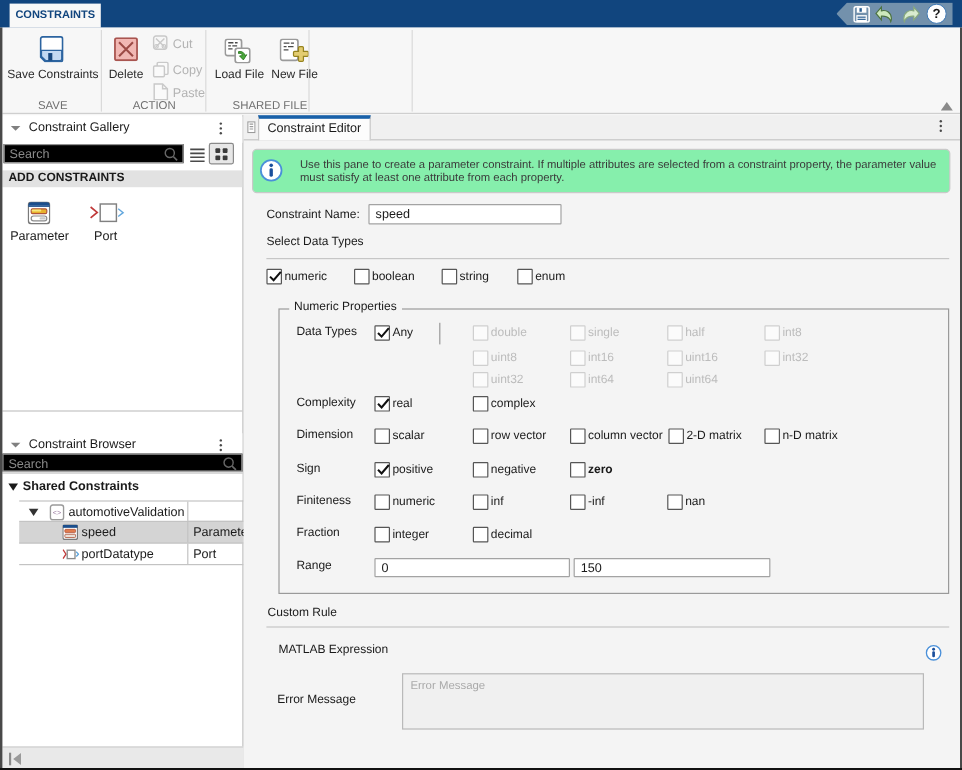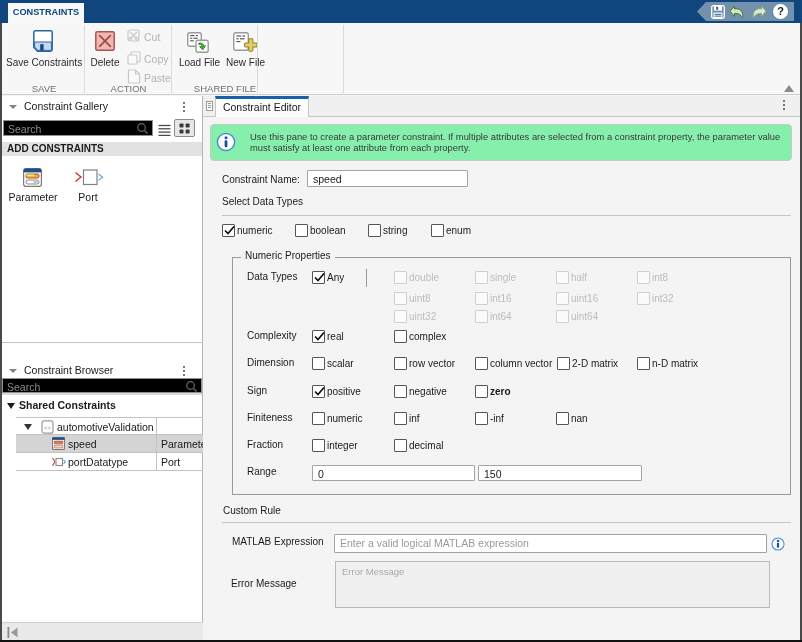--- a/index.html
+++ b/index.html
@@ -395,23 +395,20 @@
       <span>0</span>
     </div>
   <div class="inp" style="left:275px; top:369px; width:164px; height:16px;">
       <span>150</span>
     </div>
 
   <div class="lab" style="left:20px; top:409px;">Custom Rule</div>
   <div class="hr" style="left:19px; top:426px; width:569px;"></div>
 
   <div class="lab" style="left:29px; top:440px;">MATLAB Expression</div>
-  <div class="inp" style="left:131px; top:438px; width:433px; height:19px;">
-      <span style="color:#9a9a9a;">Enter a valid logical MATLAB expression</span>
-    </div>
   <svg width="14" height="14" viewBox="0 0 20 20" style="position:absolute; left:568px; top:441px;">
       <circle cx="10" cy="10" r="8.6" fill="#fff" stroke="#4a90d9" stroke-width="1.6"></circle>
       <circle cx="10" cy="5.8" r="1.7" fill="#1a4f9c"></circle>
       <rect x="8.4" y="8.2" width="3.2" height="7" rx="1.4" fill="#1a4f9c"></rect>
     </svg>
 
   <div class="lab" style="left:28px; top:482px;">Error Message</div>
   <div class="abs" style="left:132px; top:465px; width:435px; height:47px; background:#f0f0f0; border:1px solid #b9b9b9;">
     <div class="abs" style="left:6px; top:4px; font-size:9.5px; color:#a9a9a9;">Error Message</div>
   </div>

